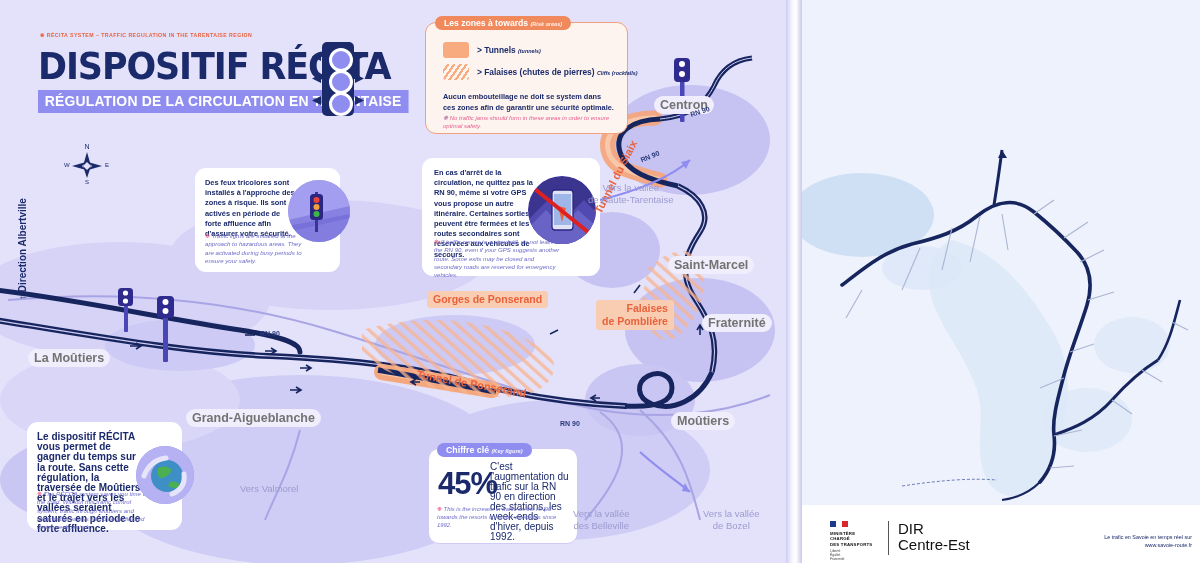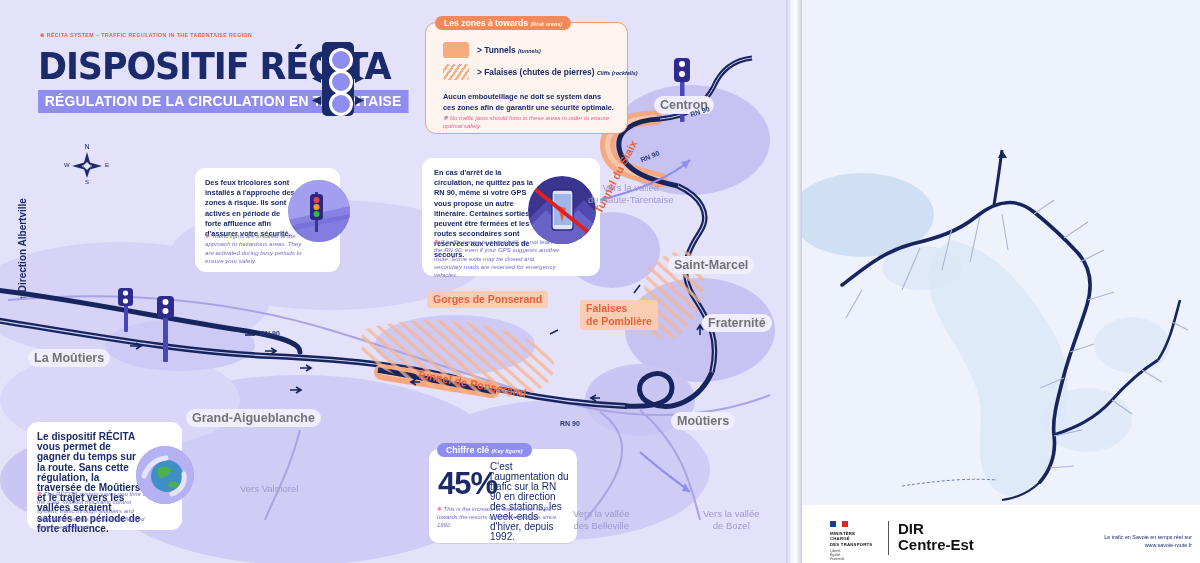--- a/index.html
+++ b/index.html
@@ -63,21 +63,21 @@
   #key-num{position:absolute;color:#1b2a6b;font-weight:bold;font-size:31px;letter-spacing:-1px;}
 
   
   .illus{position:absolute;border-radius:50%;overflow:hidden;background:#9b97ea;}
 
   #rmap{position:absolute;left:0;top:0;width:398px;height:505px;}
 
   
   #footer{position:absolute;left:802px;top:505px;width:398px;height:58px;background:#fff;}
   #marianne{position:absolute;color:#111;font-size:4.3px;line-height:5.4px;font-weight:bold;letter-spacing:.2px;}
-  #dir{position:absolute;color:#111;font-size:15px;font-weight:bold;line-height:16px;}
+  #dir{position:absolute;color:#111;font-size:15px;font-weight:normal;line-height:16px;}
   #vbar{position:absolute;background:#555;width:1px;}
   #traffic-note{position:absolute;color:#1b2a6b;font-size:5.4px;text-align:right;line-height:8px;}
 </style>
 </head>
 <body>
 
 <div id="page">
 
   <div id="left-page">
 
@@ -289,21 +289,21 @@
     </div>
 
     <div class="place big" style="left:28px;top:349px">La Moûtiers</div>
     <div class="place big" style="left:186px;top:409px">Grand-Aigueblanche</div>
     <div class="place big" style="left:654px;top:96px">Centron</div>
     <div class="place big" style="left:668px;top:256px">Saint-Marcel</div>
     <div class="place big" style="left:702px;top:314px">Fraternité</div>
     <div class="place big" style="left:671px;top:412px">Moûtiers</div>
 
     <div class="orange-label" style="left:427px;top:291px">Gorges de Ponserand</div>
-    <div class="orange-label" style="left:580px;top:300px;text-align:left">Falaises<br>de Pomblière</div>
+    <div class="orange-label" style="left:596px;top:300px;text-align:right">Falaises<br>de Pomblière</div>
 
     <div class="tunnel-name" style="left:592px;top:210px;transform:rotate(-63deg);transform-origin:left top">Tunnel du Siaix</div>
     <div class="tunnel-name" style="left:418px;top:368px;transform:rotate(10deg);transform-origin:left top">Tunnel de Ponserand</div>
 
     <div class="rn-label" style="left:260px;top:330px">RN 90</div>
     <div class="rn-label" style="left:560px;top:420px">RN 90</div>
     <div class="rn-label" style="left:690px;top:108px;transform:rotate(-18deg)">RN 90</div>
     <div class="rn-label" style="left:640px;top:153px;transform:rotate(-22deg)">RN 90</div>
 
     <div class="vers" style="left:588px;top:182px">Vers la vallée<br>de Haute-Tarentaise</div>

